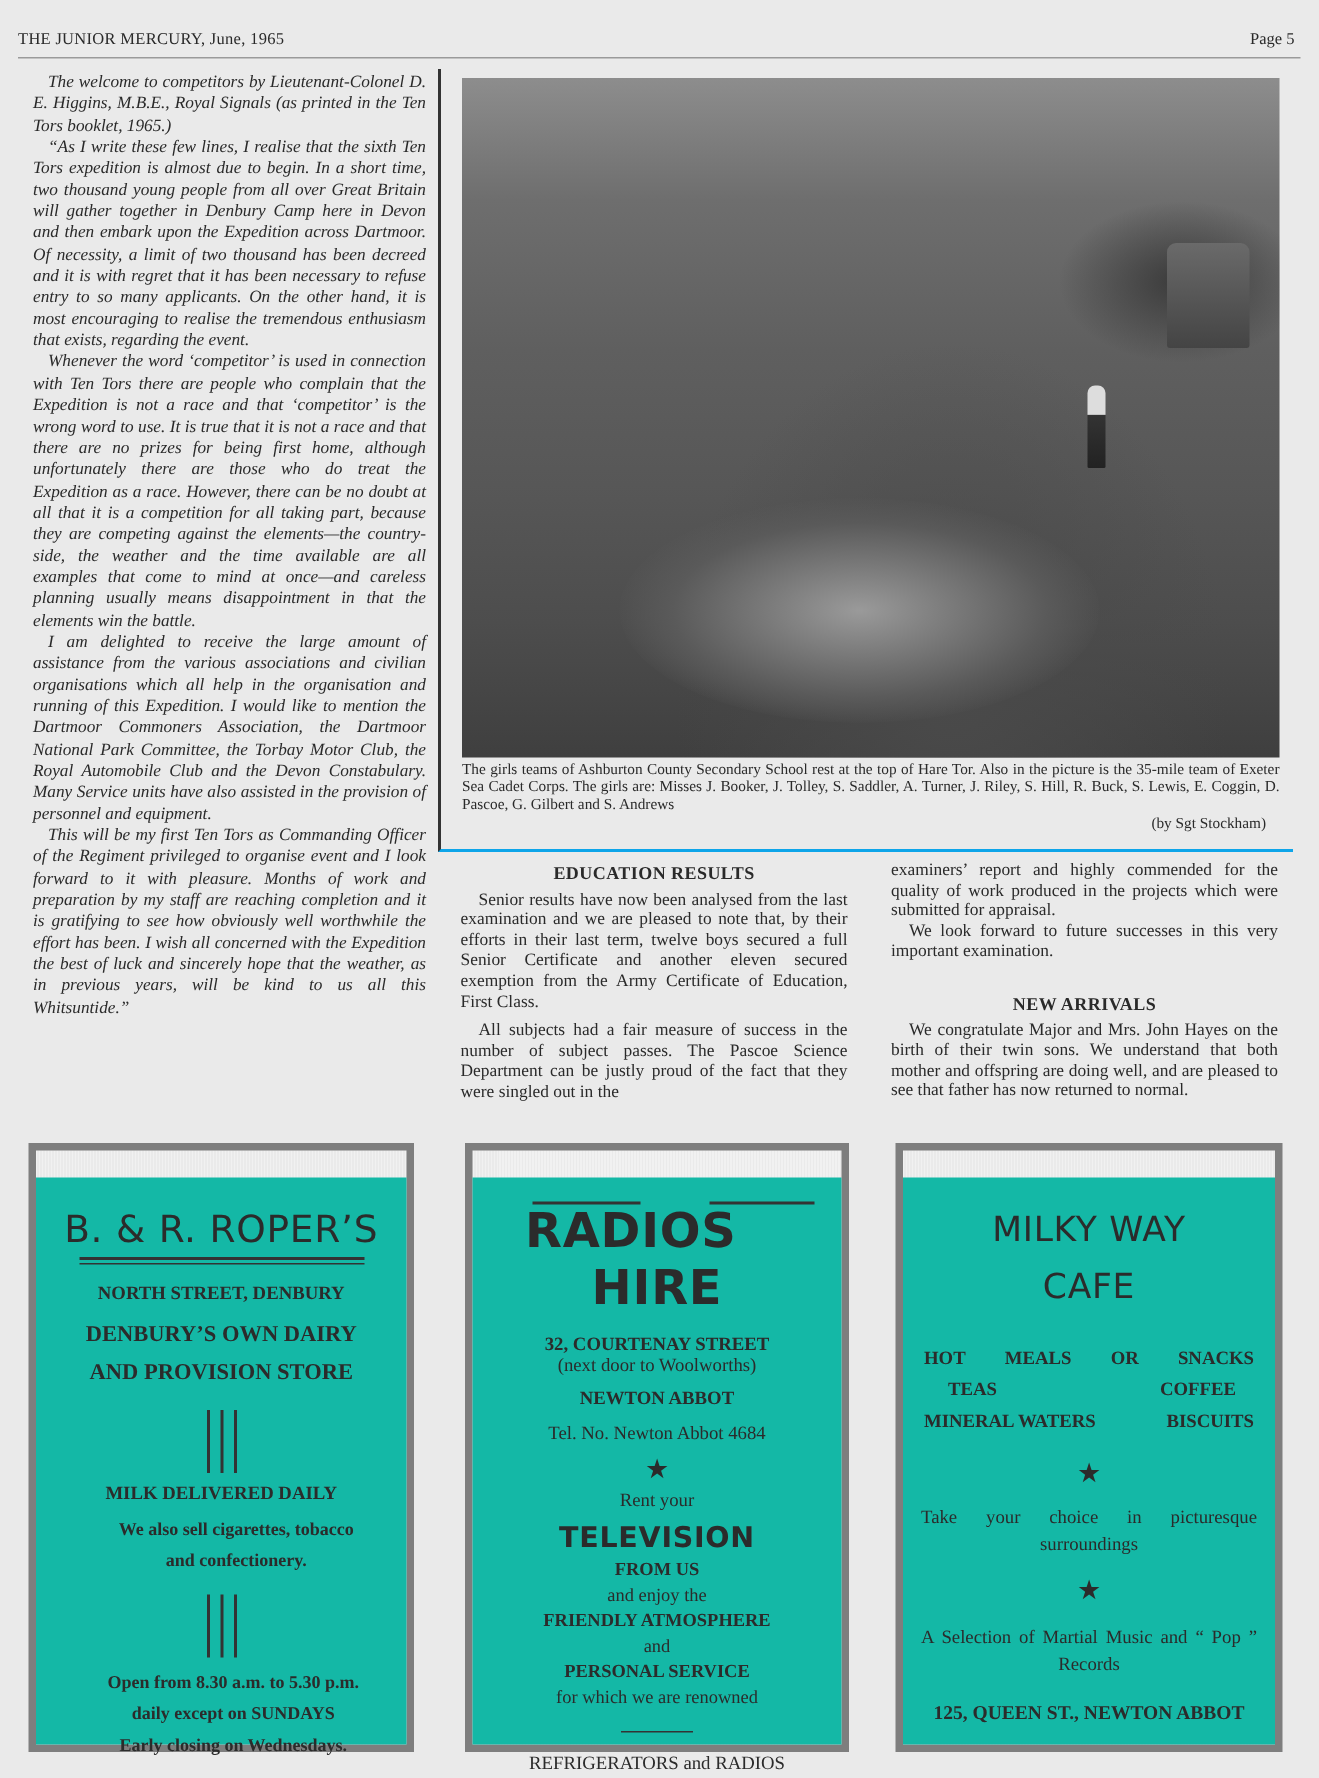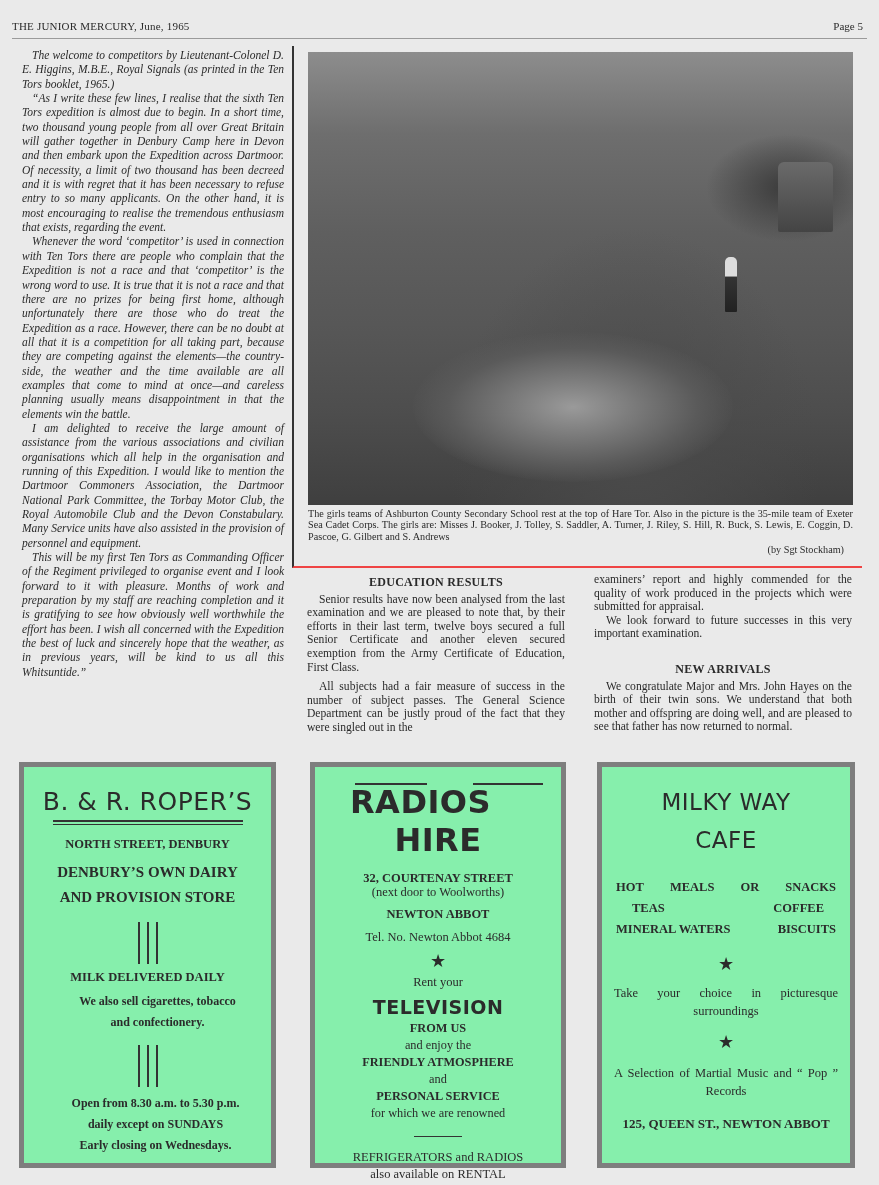--- a/index.html
+++ b/index.html
@@ -17,21 +17,21 @@
 
   .col-left {
     position:absolute; left:22px; top:48px; width:262px;
     font-style:italic; font-size:11.5px; line-height:14.35px; text-align:justify;
   }
   .col-left p { margin:0; text-indent:10px; }
   .col-left p.intro { text-indent:10px; }
 
   .photo-box {
     position:absolute; left:292px; top:46px; width:568px; height:520px;
-    border-left:2px solid #333; border-bottom:2px solid #ef4444;
+    border-left:2px solid #333; border-bottom:2px solid #0ea5e9;
   }
   .photo {
     position:absolute; left:14px; top:6px; width:545px; height:453px;
     background:
       radial-gradient(ellipse at 60% 90%, #4a4a4a 0%, rgba(0,0,0,0) 40%),
       radial-gradient(ellipse at 88% 30%, #3a3a3a 0%, rgba(0,0,0,0) 12%),
       linear-gradient(180deg, #8d8d8d 0%, #6e6e6e 18%, #5f5f5f 40%, #575757 60%, #4d4d4d 80%, #3f3f3f 100%);
   }
   .photo .people {
     position:absolute; left:105px; top:280px; width:320px; height:150px;
@@ -81,22 +81,22 @@
   .ad::before {
     content:""; position:absolute; inset:-5px;
     border:5px solid #7e7e7e;
     background:
       repeating-linear-gradient(90deg, rgba(255,255,255,0.35) 0 1px, transparent 1px 2px);
     -webkit-mask: none;
     pointer-events:none;
     z-index:0;
   }
   .ad-inner {
-    position:absolute; inset:0; background:#86efac; z-index:1;
-    text-align:center; color:#2b2b2b;
+    position:absolute; inset:0; background:#14b8a6; z-index:1;
+    text-align:center; color:#2b2b2b;margin-top:18px;
   }
   #ad1 { left:19px; width:247px; }
   #ad2 { left:310px; width:246px; }
   #ad3 { left:597px; width:248px; }
 
   .roper-title {
     font-family:"DejaVu Sans", sans-serif; font-size:25px; margin-top:20px;
     letter-spacing:0.5px; font-weight:normal;
   }
   .roper-rule { width:190px; margin:4px auto 0; border-top:2px solid #333; border-bottom:1px solid #333; height:2px; }
@@ -156,21 +156,21 @@
     <div class="walker"></div>
     <div class="people"></div>
   </div>
   <div class="caption">The girls teams of Ashburton County Secondary School rest at the top of Hare Tor.  Also in the picture is the 35-mile team of Exeter Sea Cadet Corps.  The girls are: Misses J. Booker, J. Tolley, S. Saddler, A. Turner, J. Riley, S. Hill, R. Buck, S. Lewis, E. Coggin, D. Pascoe, G. Gilbert and S. Andrews</div>
   <div class="credit">(by Sgt Stockham)</div>
 </div>
 
 <div class="col-mid">
   <h3 class="sec">EDUCATION RESULTS</h3>
   <p>Senior results have now been analysed from the last examination and we are pleased to note that, by their efforts in their last term,  twelve boys secured a full Senior Certificate and another eleven secured exemption from the Army Certificate of Education, First Class.</p>
-  <p>All subjects had a fair measure of success in the number of subject passes.  The General Science Department can be justly proud of the fact that they were singled out in the</p>
+  <p>All subjects had a fair measure of success in the number of subject passes.  The Pascoe Science Department can be justly proud of the fact that they were singled out in the</p>
 </div>
 
 <div class="col-right">
   <p style="text-indent:0">examiners’ report and highly commended for the quality of work produced in the projects which were submitted for appraisal.</p>
   <p>We look forward to future successes in this very important examination.</p>
   <h3 class="sec">NEW ARRIVALS</h3>
   <p>We congratulate Major and Mrs. John Hayes on the birth of their twin sons.  We understand that both mother and offspring are doing well, and are pleased to see that father has now returned to normal.</p>
 </div>
 
 <div class="ad" id="ad1">

